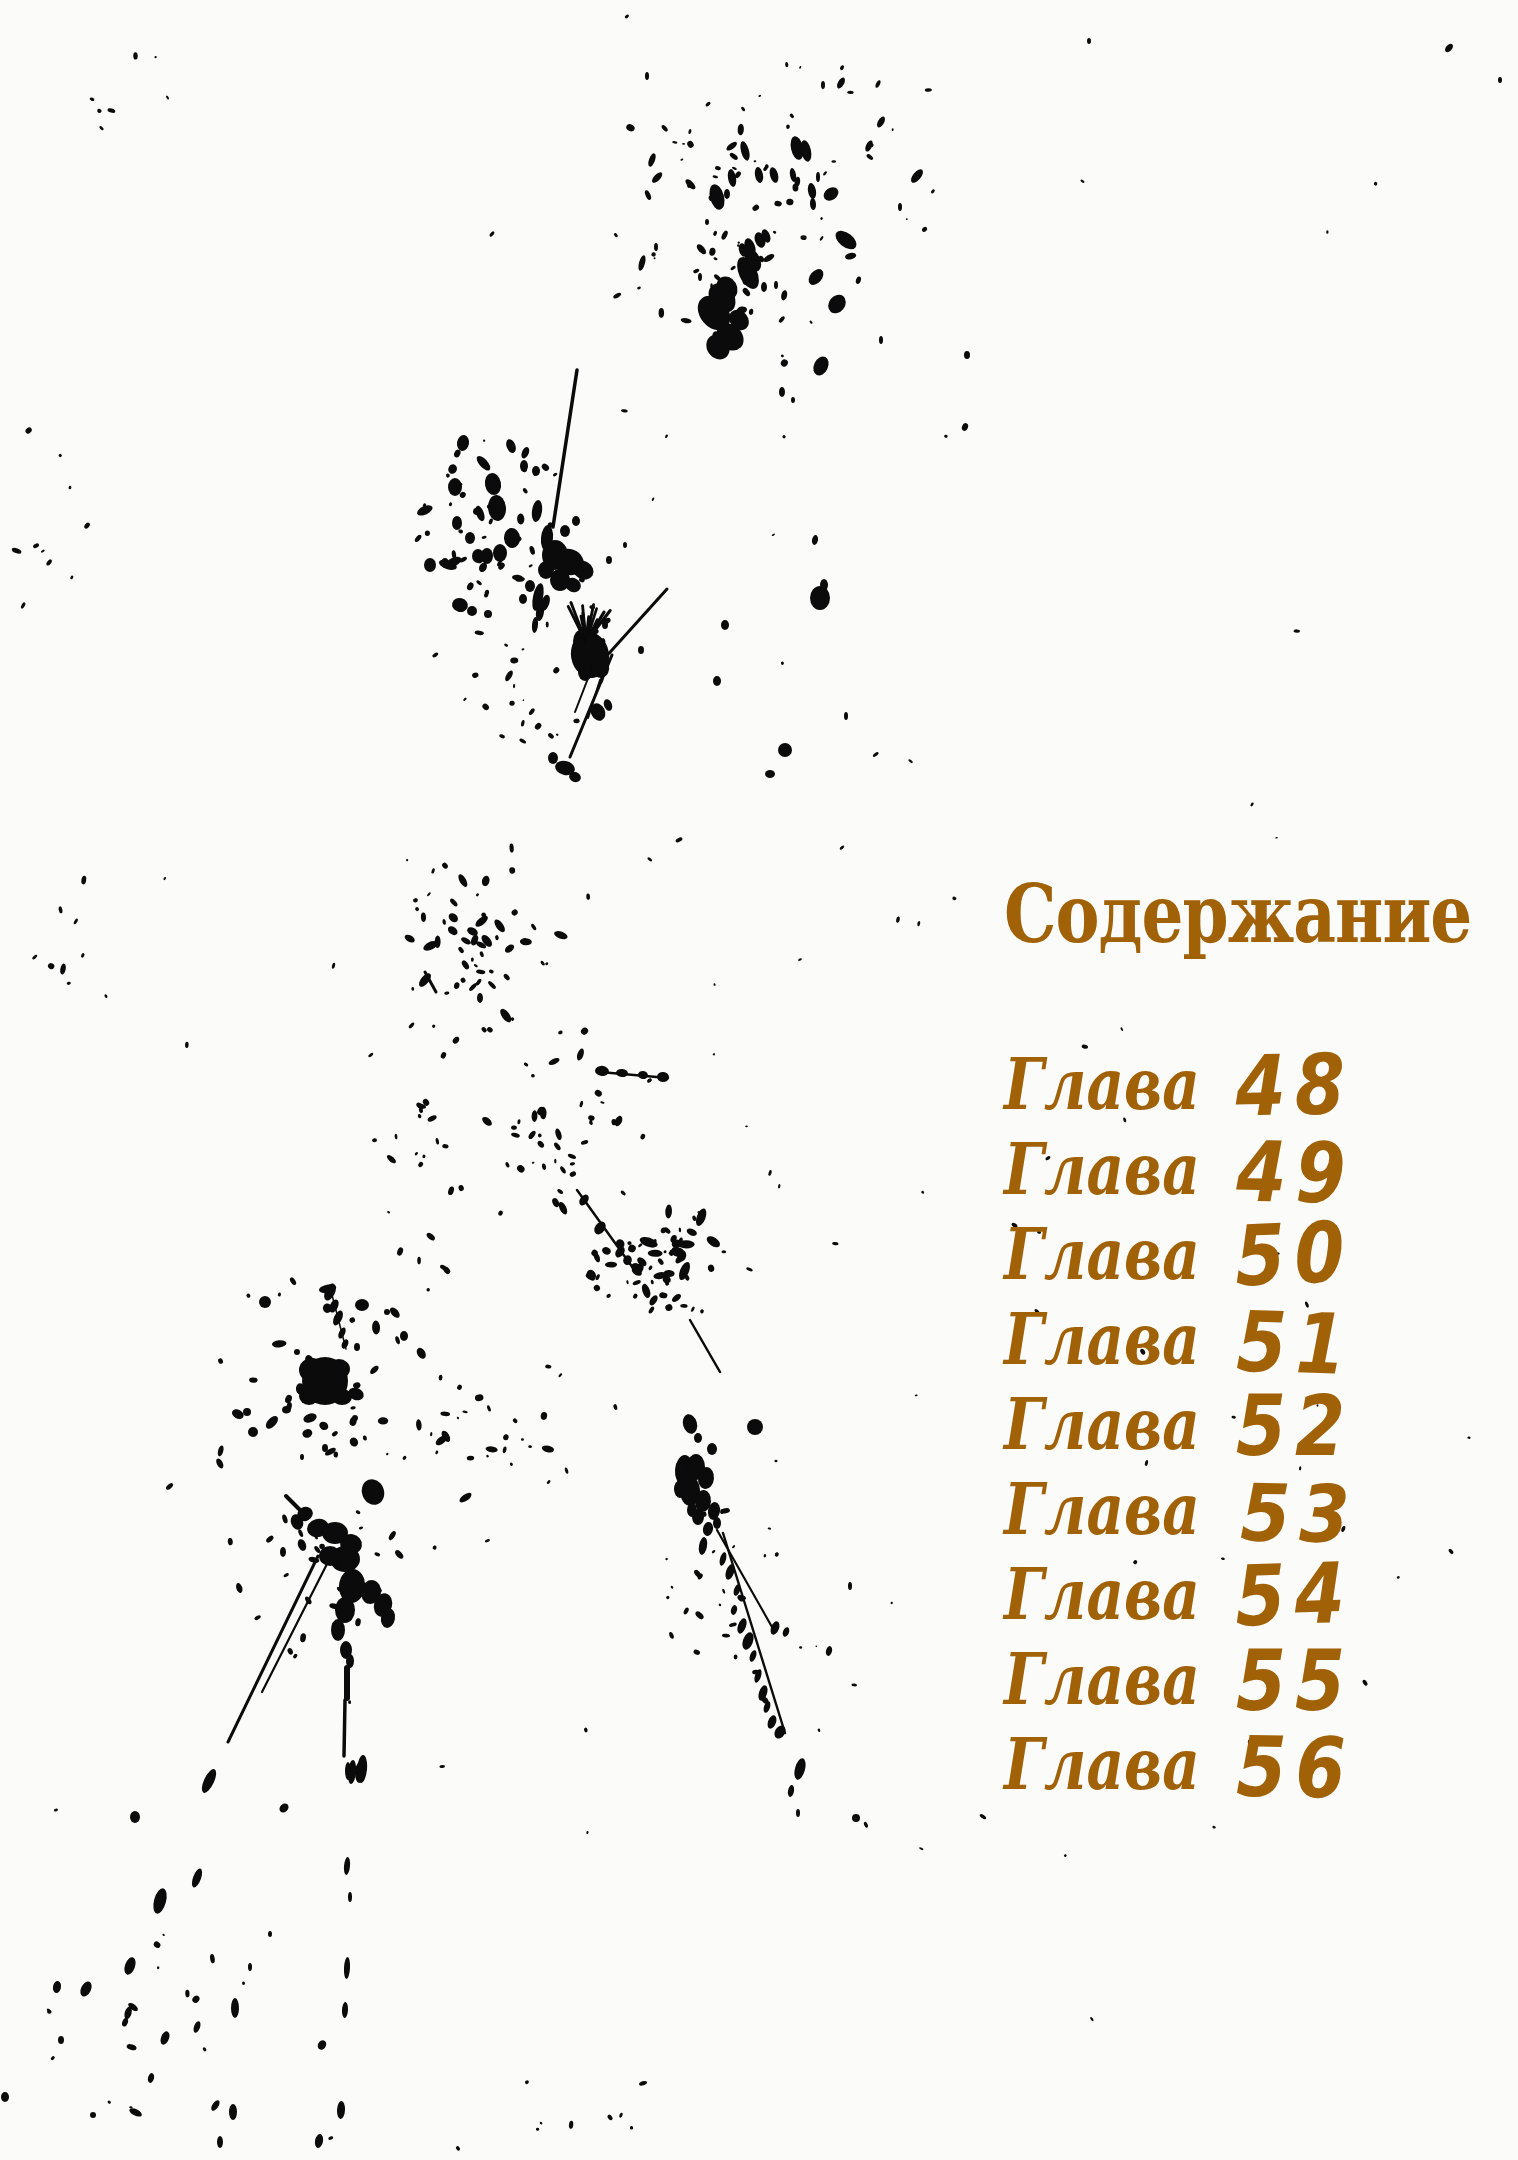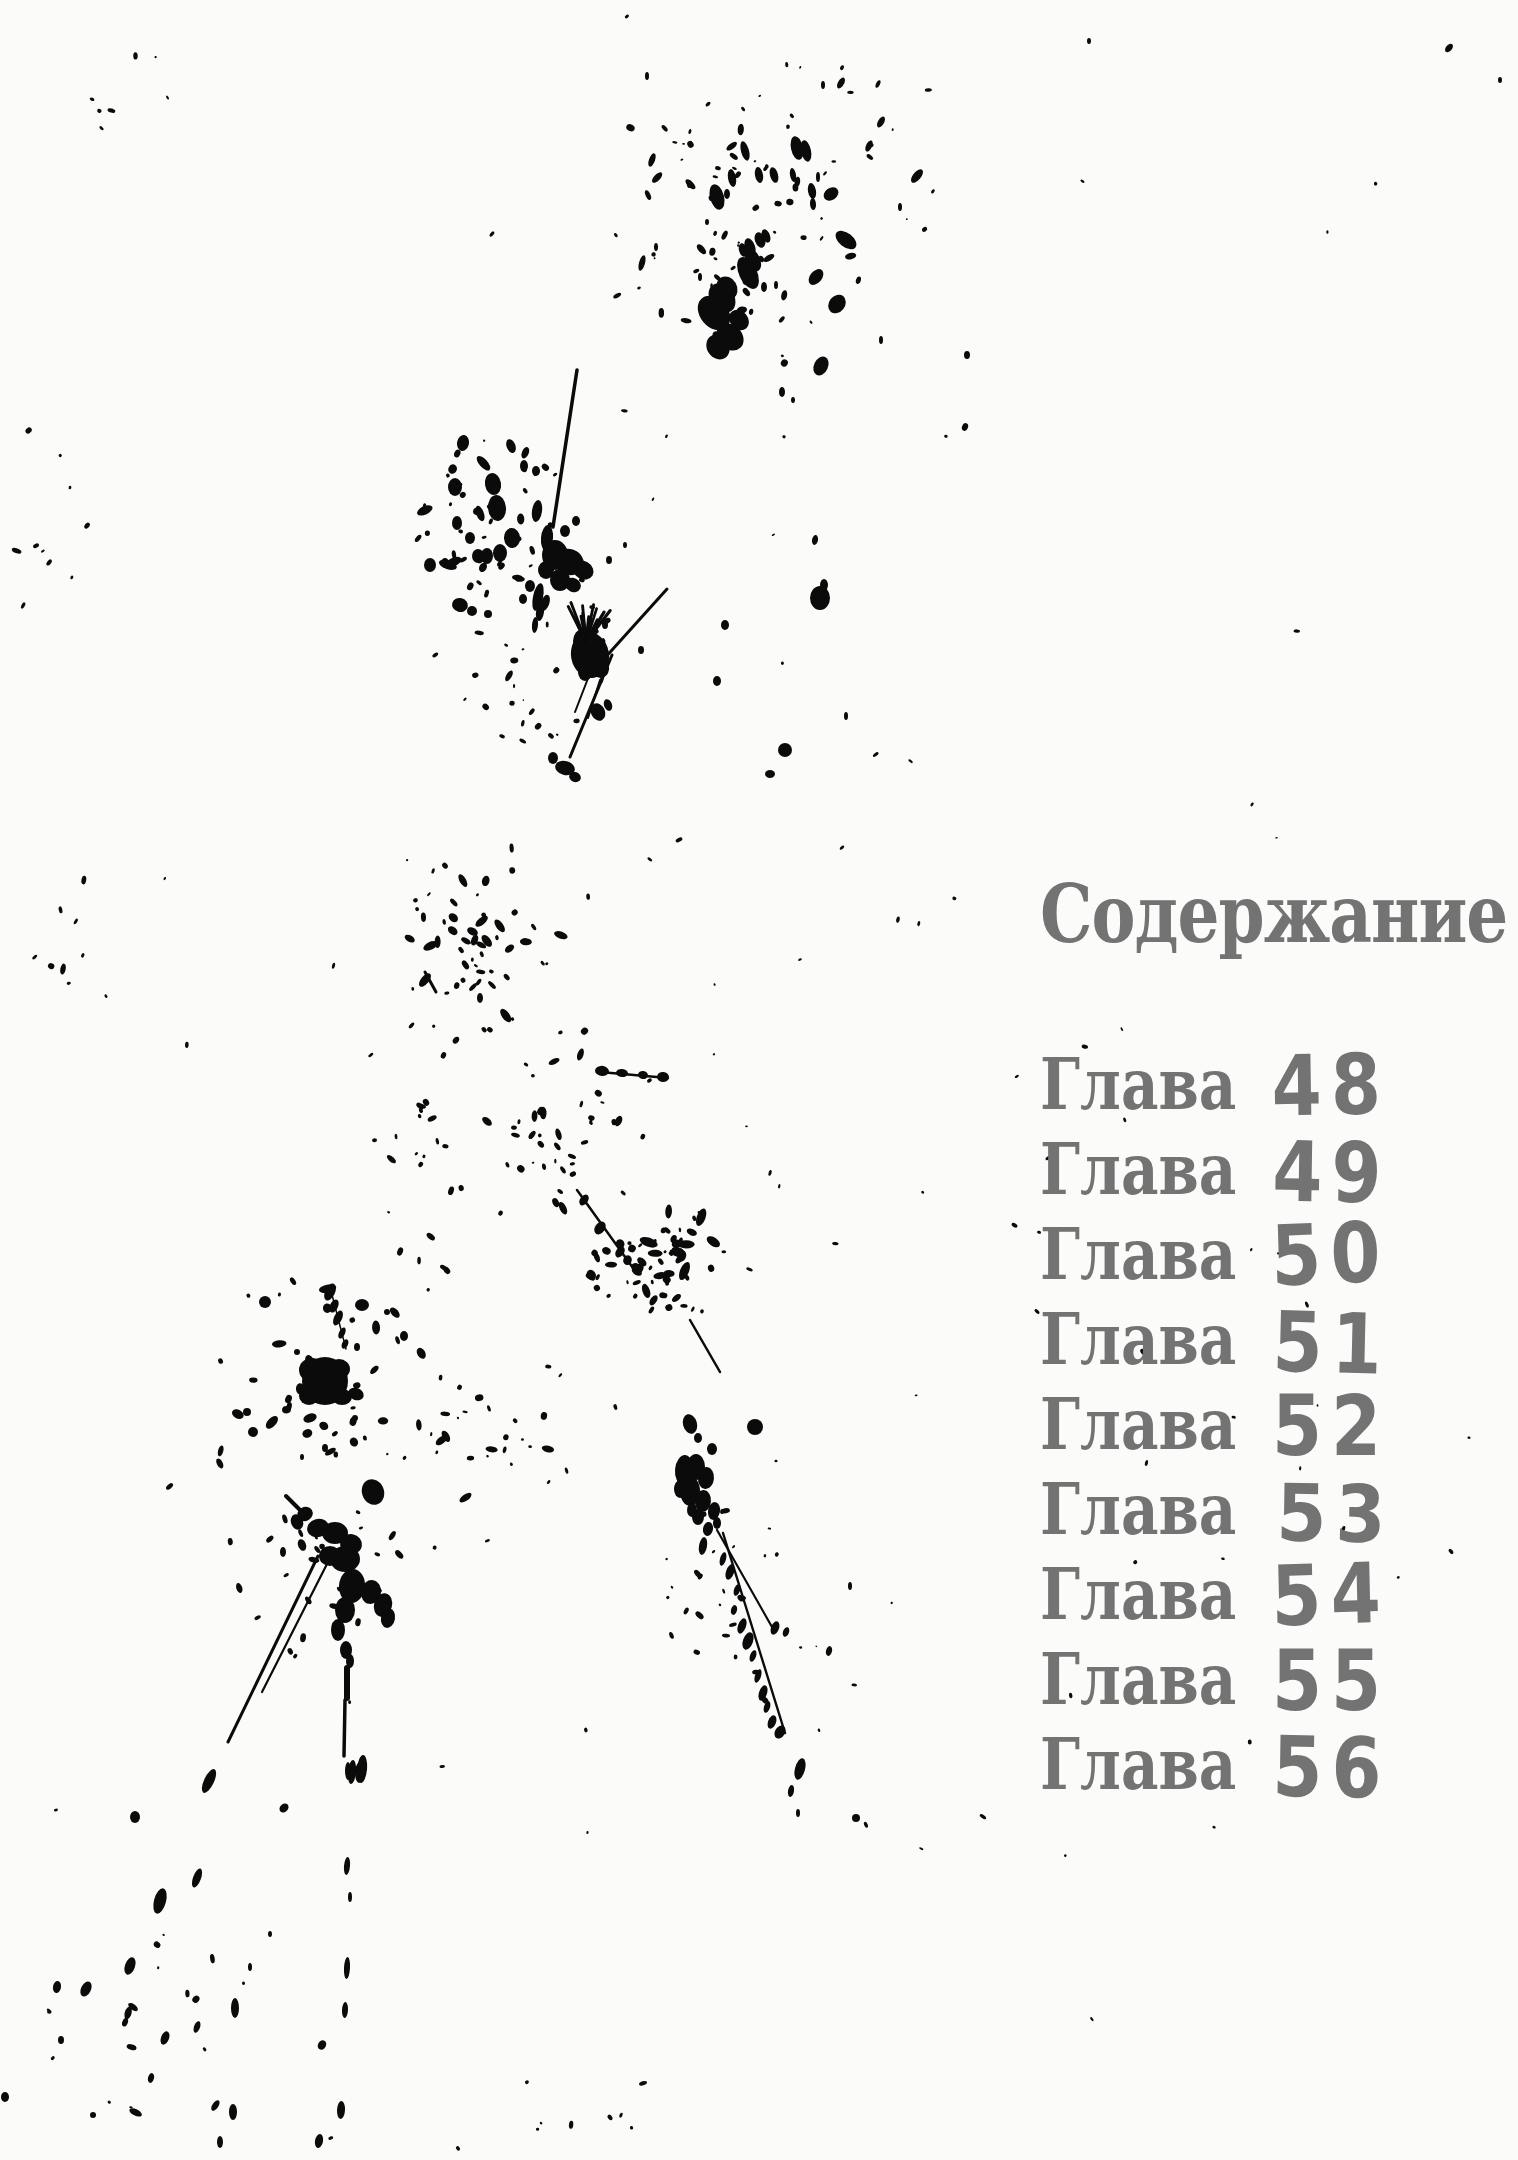--- a/index.html
+++ b/index.html
@@ -6,32 +6,33 @@
   body{
     width:1518px;height:2160px;
     background:#fbfbfa;
     font-family:"DejaVu Serif", serif;
     overflow:hidden;position:relative;
   }
   .page{position:absolute;inset:0;}
   #art{position:absolute;inset:0;}
   #art svg{display:block;}
   .toc{
-    position:absolute;left:1040px;top:866px;
-    color:#737373;white-space:nowrap;
+    position:absolute;left:1004px;top:866px;
+    color:#a16207;white-space:nowrap;
   }
   .toc-title{
     font-size:66px;font-weight:bold;letter-spacing:-1px;
     display:inline-block;
     transform:scaleY(1.22);transform-origin:left top;
   }
   .toc-list{position:absolute;left:0;top:182px;}
   .toc-row{
     display:flex;align-items:center;
     height:85px;
+    font-style:italic;
   }
   .toc-row-label{
     font-size:58px;font-weight:bold;
     width:232px;flex:0 0 232px;
     line-height:85px;
     display:inline-block;
     transform:scaleY(1.24);transform-origin:left 76%;
   }
   .toc-row-num{
     font-family:"DejaVu Sans", sans-serif;

